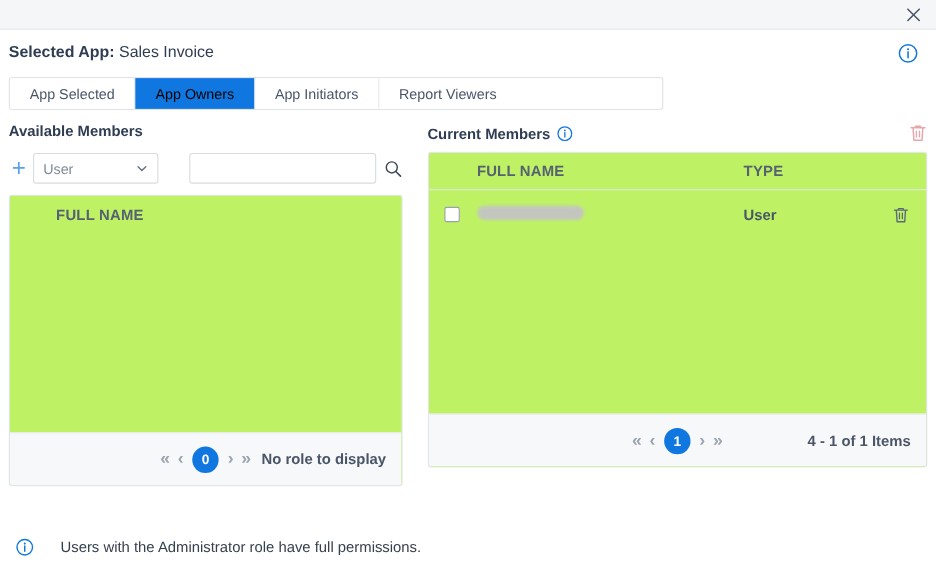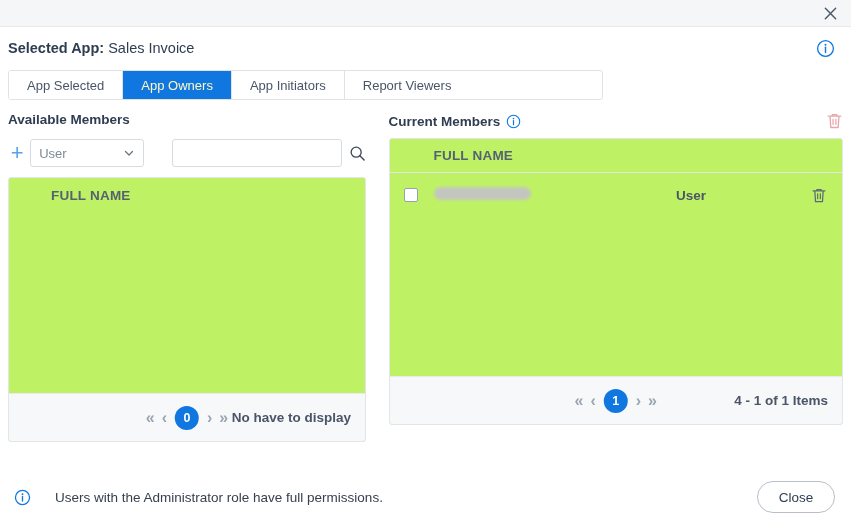--- a/index.html
+++ b/index.html
@@ -93,21 +93,21 @@
     color: #4a5568;
     background: #ffffff;
     border-right: 1px solid #dfe3e8;
     cursor: pointer;
     padding: 0 18px;
     white-space: nowrap;
   }
   .tab:last-child { border-right: none; }
   .tab.active {
     background: #1177e0;
-    color: #fef9c3;
+    color: #000000;
   }
 
   
   .body {
     flex: 1 1 auto;
     display: flex;
     padding: 0 8px;
     gap: 0;
     position: relative;
   }
@@ -401,21 +401,21 @@
         </div>
         <div class="grid-body"></div>
         <div class="grid-foot">
           <div class="pager">
             <span class="pg-arrow">«</span>
             <span class="pg-arrow">‹</span>
             <span class="pg-num">0</span>
             <span class="pg-arrow">›</span>
             <span class="pg-arrow">»</span>
           </div>
-          <div class="foot-status">No have to display</div>
+          <div class="foot-status">No role to display</div>
         </div>
       </div>
     </div>
 
     <div class="col-gap"></div>
 
     <div class="col-right">
       <div class="section-title">
         <span>Current Members</span>
         <span style="display:flex;">
@@ -432,20 +432,21 @@
             <path d="M4.3 4.4 L5.1 16.4 H12.9 L13.7 4.4" stroke="#e6a6ab" stroke-width="1.4" stroke-linejoin="round"></path>
             <path d="M7.5 7.6 V13.2 M10.5 7.6 V13.2" stroke="#e6a6ab" stroke-width="1.3" stroke-linecap="round"></path>
           </svg>
         </span>
       </div>
 
       <div class="grid-panel right">
         <div class="grid-head bordered">
           <div class="col-check"></div>
           <div class="col-name">FULL NAME</div>
+          <div class="col-type">TYPE</div>
           <div class="col-act"></div>
         </div>
 
         <div class="grid-body">
           <div class="grid-row">
             <div class="col-check">
               <div class="row-checkbox"></div>
             </div>
             <div class="col-name">
               <span class="redacted"></span>
@@ -480,16 +481,15 @@
     <div class="footer-note">
       <span style="display:flex;">
         <svg width="17" height="17" viewBox="0 0 20 20" fill="none" aria-hidden="true">
           <circle cx="10" cy="10" r="8.3" stroke="#1177e0" stroke-width="1.5"></circle>
           <circle cx="10" cy="6.1" r="1.1" fill="#1177e0"></circle>
           <path d="M10 8.7 V14.2" stroke="#1177e0" stroke-width="1.6" stroke-linecap="round"></path>
         </svg>
       </span>
       <span>Users with the Administrator role have full permissions.</span>
     </div>
-    <div class="btn btn-secondary">Close</div>
   </div>
 
 </div>
 
 </body></html>

